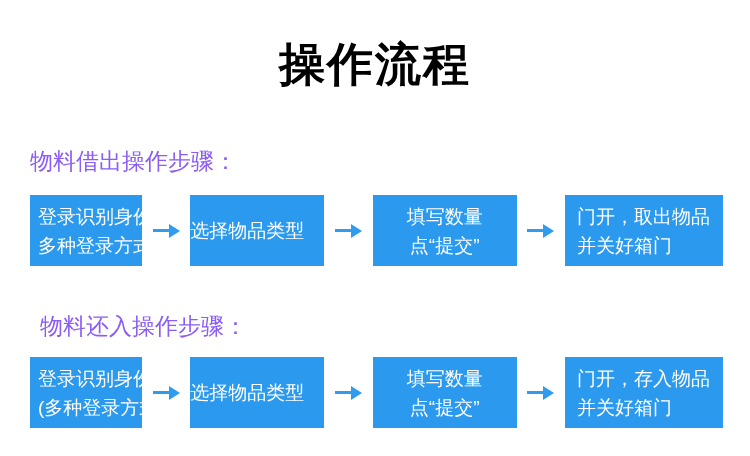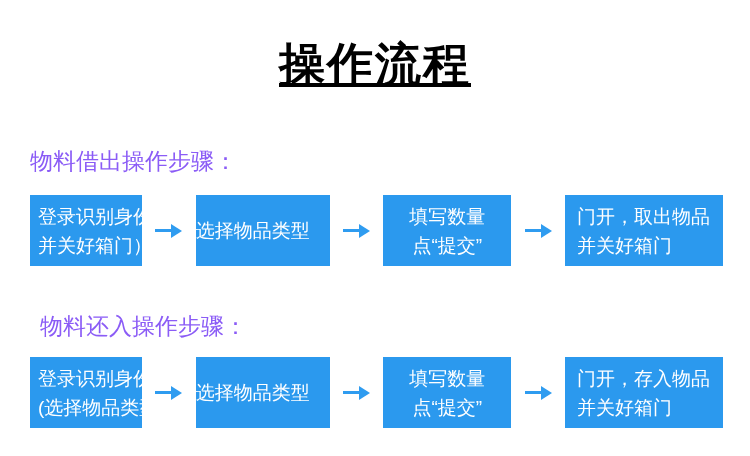--- a/index.html
+++ b/index.html
@@ -17,21 +17,20 @@
   }
   .page-title {
     margin: 0;
     padding-top: 36px;
     text-align: center;
     font-size: 46px;
     line-height: 56px;
     font-weight: 900;
     color: #000000;
     letter-spacing: 2px;
-    text-decoration: underline;
   }
   .flow-heading {
     margin: 0;
     padding-left: 30px;
     font-size: 23px;
     line-height: 30px;
     font-weight: 400;
     color: #8b5cf6;
   }
   .flow-heading.first { margin-top: 54px; }
@@ -48,21 +47,21 @@
     color: #ffffff;
     font-size: 19px;
     line-height: 29px;
     display: flex;
     flex-direction: column;
     justify-content: center;
   }
   .step .line { white-space: nowrap; }
   .s1 { width: 112px; padding-left: 8px; text-align: left; }
   .s2 { width: 134px; }
-  .s3 { width: 128px; text-align: center; align-items: center; }
+  .s3 { width: 144px; text-align: center; align-items: center; }
   .s4 { width: 158px; padding-left: 12px; text-align: left; }
   .arrow-cell {
     flex: 1;
     display: flex;
     align-items: center;
     justify-content: center;
   }
   .arrow-shape {
     position: relative;
     width: 27px;
@@ -92,21 +91,21 @@
 </style>
 </head>
 <body style="background: rgb(255, 255, 255);">
 
 <h1 class="page-title">操作流程</h1>
 
 <h2 class="flow-heading first">物料借出操作步骤：</h2>
 <div class="flow-row first">
   <div class="step s1">
     <div class="line">登录识别身份</div>
-    <div class="line">并关好箱门）</div>
+    <div class="line">多种登录方式）</div>
   </div>
   <div class="arrow-cell">
     <span class="arrow-shape"></span>
   </div>
   <div class="step s2">
     <div class="line">选择物品类型</div>
   </div>
   <div class="arrow-cell">
     <span class="arrow-shape"></span>
   </div>
@@ -120,21 +119,21 @@
   <div class="step s4">
     <div class="line">门开，取出物品</div>
     <div class="line">并关好箱门</div>
   </div>
 </div>
 
 <h2 class="flow-heading second">物料还入操作步骤：</h2>
 <div class="flow-row second">
   <div class="step s1">
     <div class="line">登录识别身份</div>
-    <div class="line">(选择物品类型)</div>
+    <div class="line">(多种登录方式)</div>
   </div>
   <div class="arrow-cell">
     <span class="arrow-shape"></span>
   </div>
   <div class="step s2">
     <div class="line">选择物品类型</div>
   </div>
   <div class="arrow-cell">
     <span class="arrow-shape"></span>
   </div>

